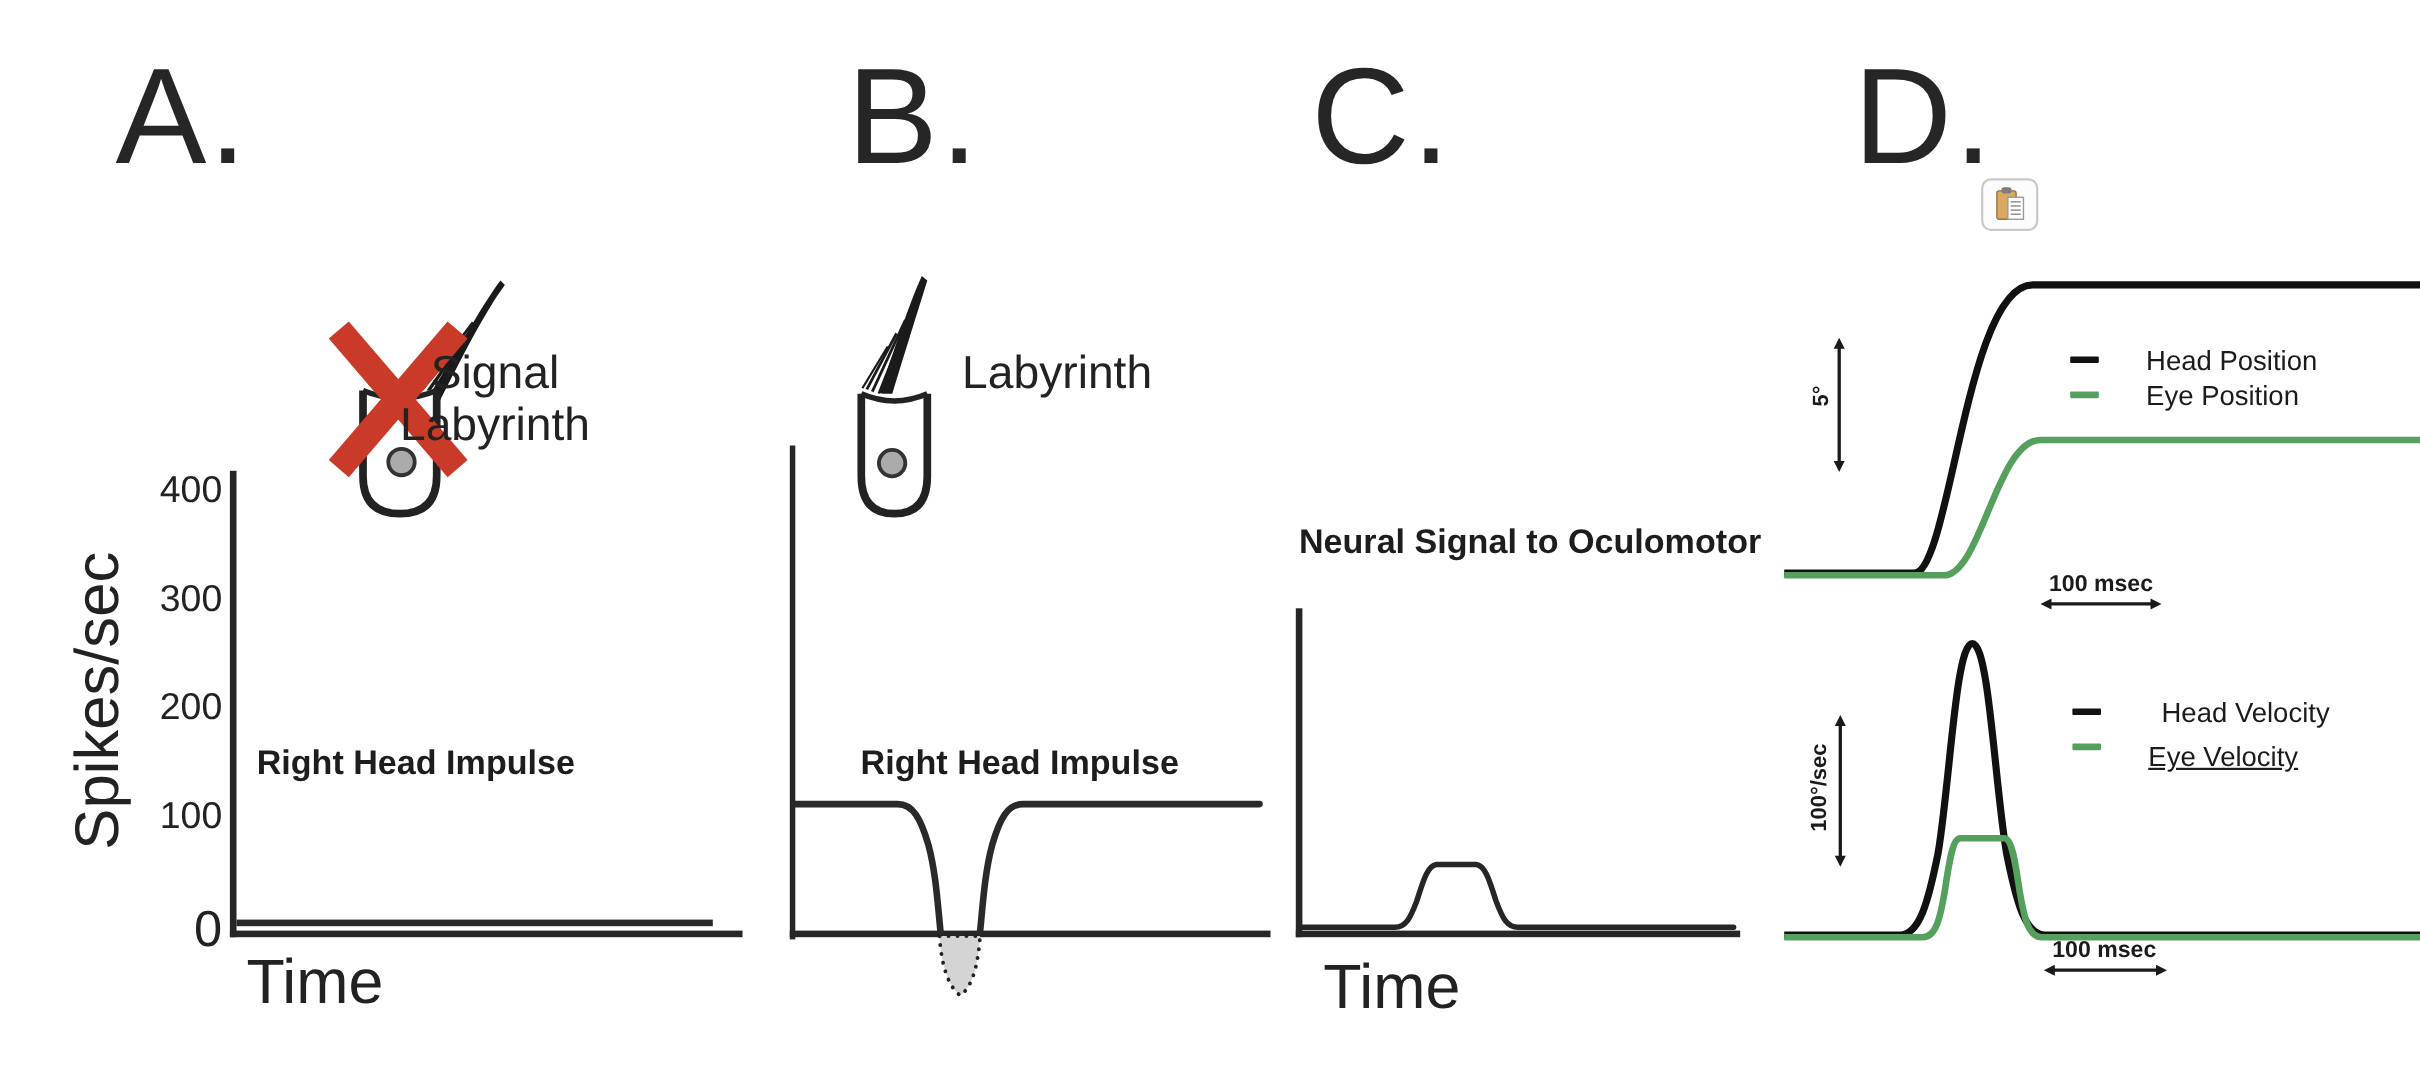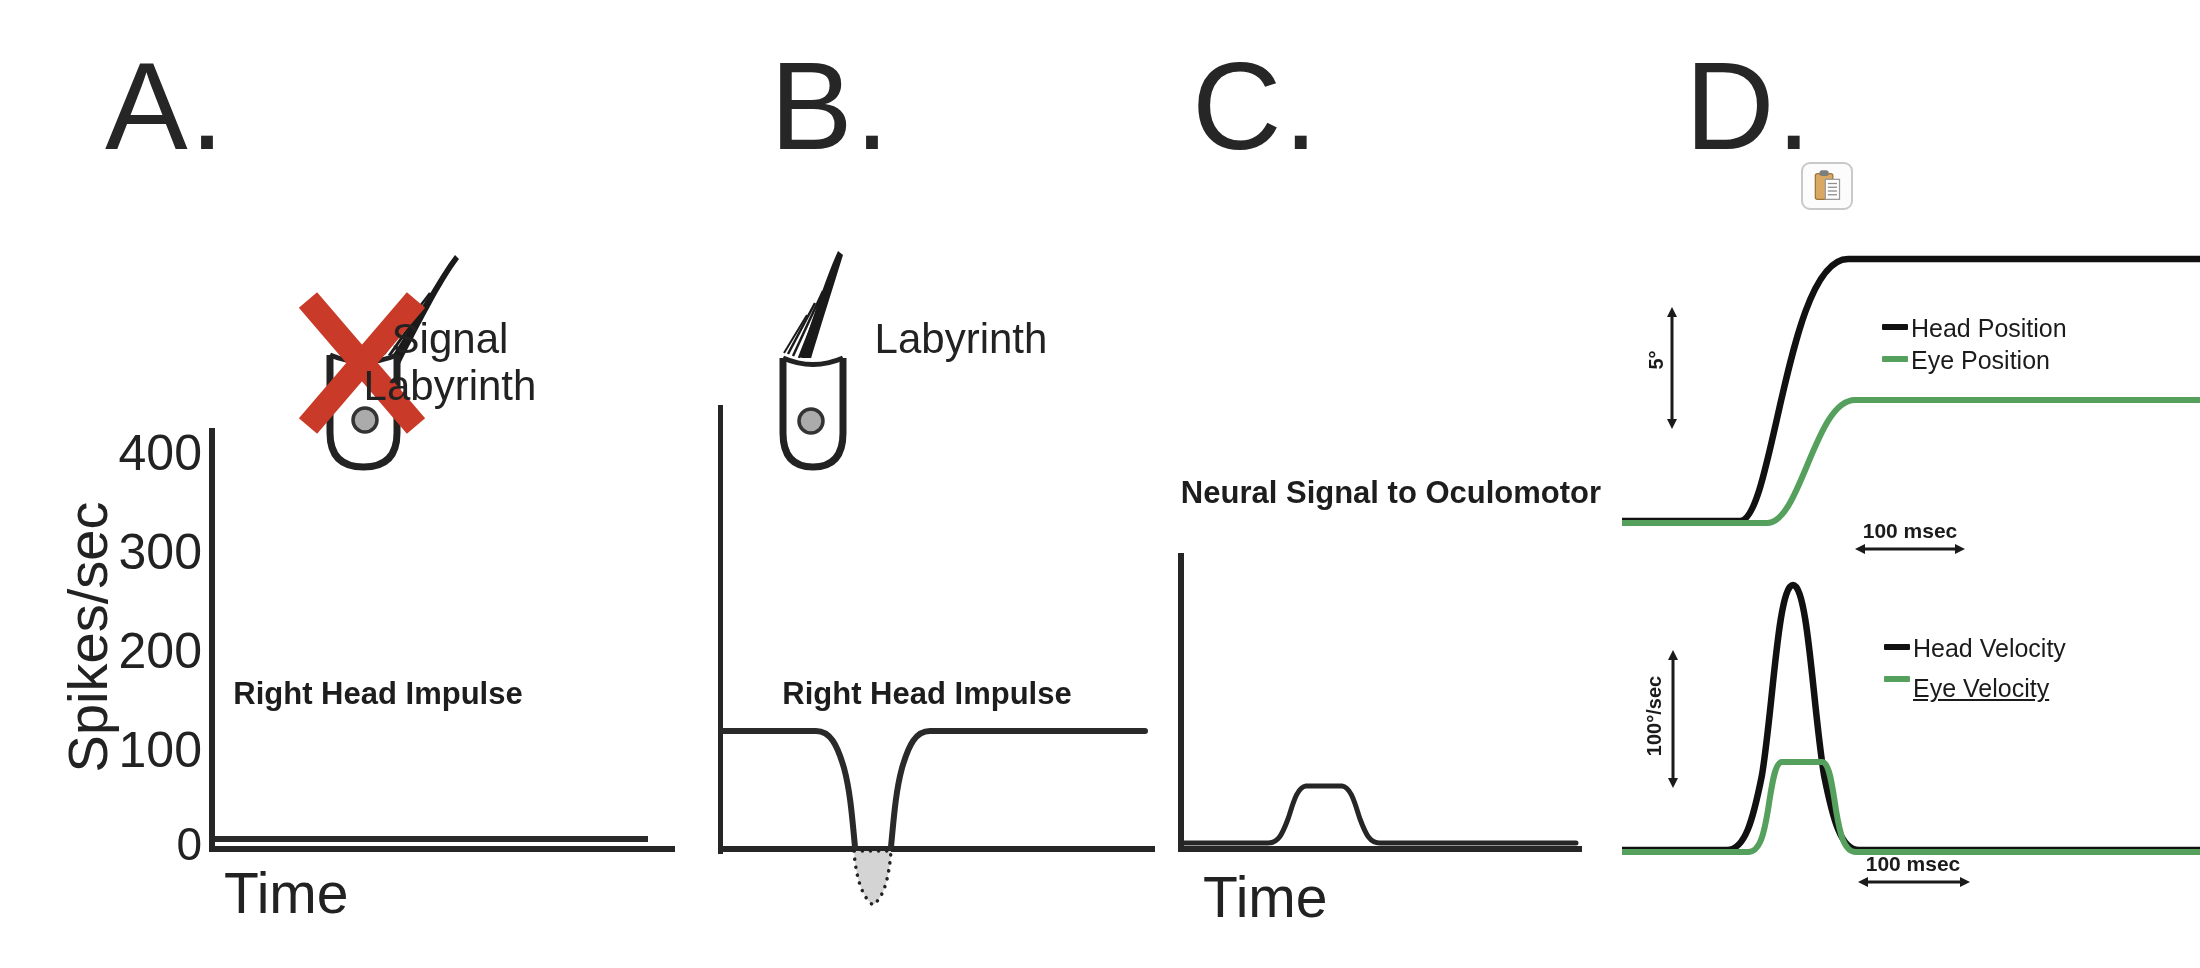--- a/index.html
+++ b/index.html
@@ -3,28 +3,28 @@
 <meta charset="utf-8">
 <style>
   html,body{margin:0;padding:0;background:#ffffff;}
   #canvas{
     position:relative;width:2200px;height:968px;background:#ffffff;overflow:hidden;
     font-family:"Liberation Sans", sans-serif;color:#1f1f1f;
   }
   .abs{position:absolute;}
   .panel-letter{font-size:124px;line-height:1;font-weight:400;color:#262626;letter-spacing:2px;}
   .axis{background:#262626;}
-  .tickcol{width:100px;text-align:right;font-size:50px;color:#222;line-height:1;}
+  .tickcol{width:100px;text-align:right;font-size:34px;color:#222;line-height:1;}
   .tick0{font-size:46px;}
   .ylab{transform:rotate(-90deg);transform-origin:center;text-align:center;font-size:56px;color:#222;}
   .caption{text-align:center;font-size:42px;line-height:47px;color:#222;}
   .annot{font-weight:bold;font-size:31px;text-align:center;color:#1d1d1d;}
   .timelab{font-size:57px;color:#222;}
   .ctitle{font-weight:bold;font-size:31px;line-height:33px;text-align:center;color:#1d1d1d;}
-  .legend-text{font-size:25px;color:#1b1b1b;line-height:1;}
+  .legend-text{font-size:25px;color:#1b1b1b;line-height:1;margin-left:40px;}
   .swatch{height:6px;border-radius:1px;}
   .scale-label{font-weight:bold;font-size:21px;color:#1b1b1b;text-align:center;}
   .vscale-label{font-weight:bold;font-size:20px;color:#1b1b1b;transform:rotate(-90deg);transform-origin:center;text-align:center;white-space:nowrap;}
   .clip-btn{
     width:52px;height:48px;background:#fcfcfc;border:2px solid #c9c9c9;border-radius:9px;
     box-sizing:border-box;display:flex;align-items:center;justify-content:center;cursor:pointer;
   }
   svg{display:block;overflow:visible;}
 </style>
 </head>
@@ -175,21 +175,21 @@
     </svg>
 
     <svg class="abs" width="16" height="138" viewBox="0 0 16 138" style="left:50px;top:650px;">
       <line x1="8" y1="7" x2="8" y2="131" stroke="#1a1a1a" stroke-width="3"></line>
       <path d="M8,0 L3,10 L13,10 Z" fill="#1a1a1a"></path>
       <path d="M8,138 L3,128 L13,128 Z" fill="#1a1a1a"></path>
     </svg>
     <div class="abs vscale-label" style="left:-16px;top:704px;width:110px;height:24px;line-height:24px;">100°/sec</div>
 
     <div class="abs swatch" style="left:269px;top:644px;width:26px;background:#111111;"></div>
-    <div class="abs legend-text" style="left:298px;top:636px;">Head Velocity</div>
+    <div class="abs legend-text" style="left:310px;top:636px;">Head Velocity</div>
     <div class="abs swatch" style="left:269px;top:676px;width:26px;background:#54a05c;"></div>
     <div class="abs legend-text" style="left:298px;top:676px;text-decoration:underline;">Eye Velocity</div>
 
     <div class="abs scale-label" style="left:243px;top:852px;width:110px;">100 msec</div>
     <svg class="abs" width="112" height="16" viewBox="0 0 112 16" style="left:243px;top:874px;">
       <line x1="7" y1="8" x2="105" y2="8" stroke="#1a1a1a" stroke-width="3"></line>
       <path d="M0,8 L10,3 L10,13 Z" fill="#1a1a1a"></path>
       <path d="M112,8 L102,3 L102,13 Z" fill="#1a1a1a"></path>
     </svg>
   </div>

